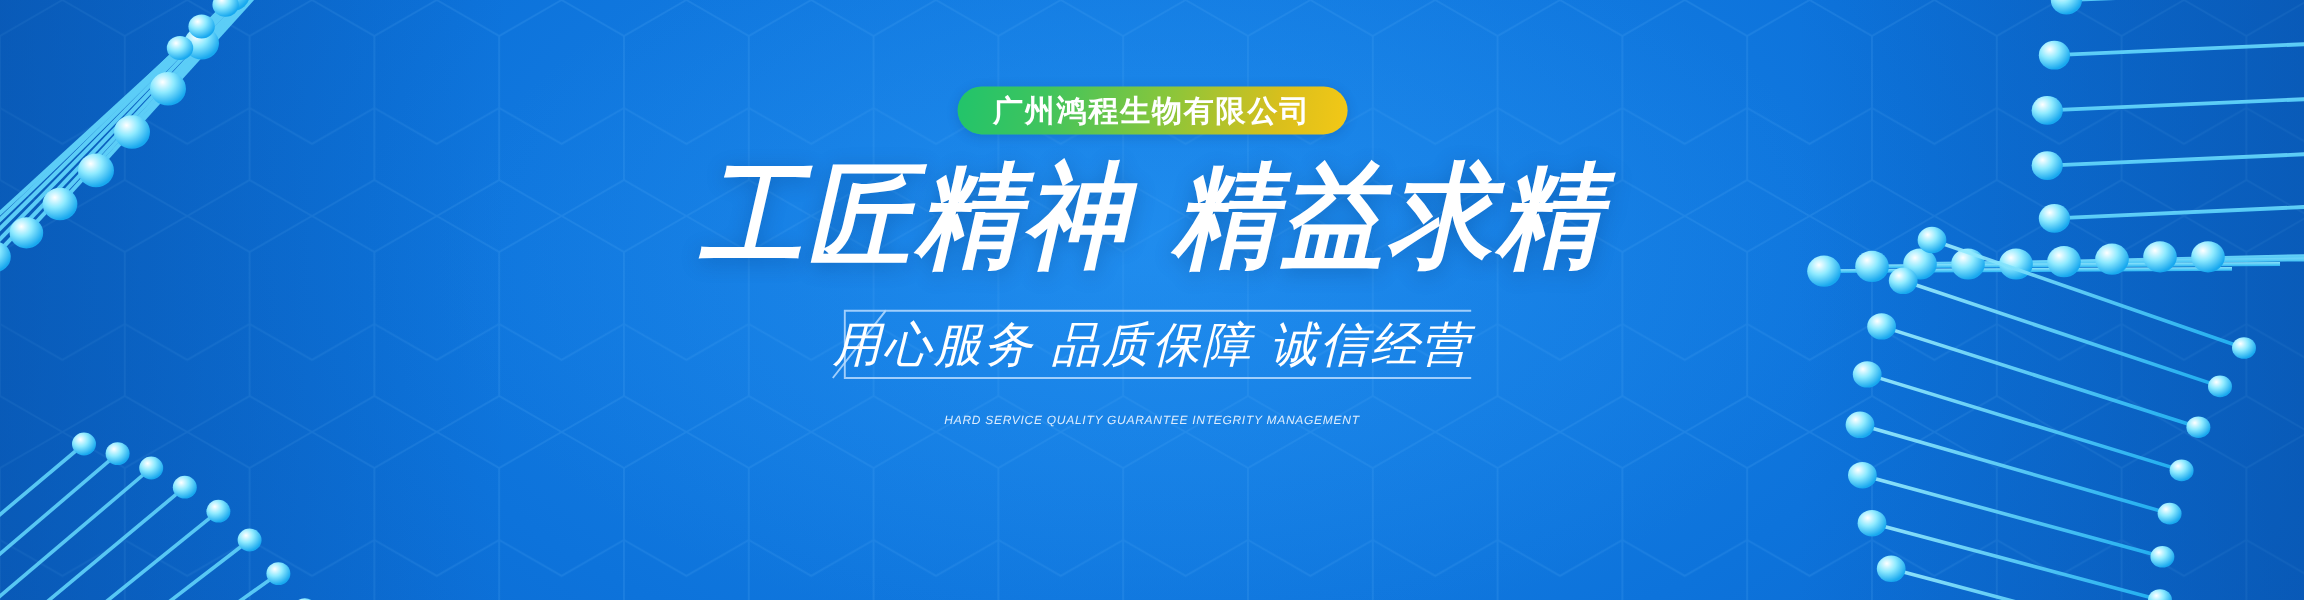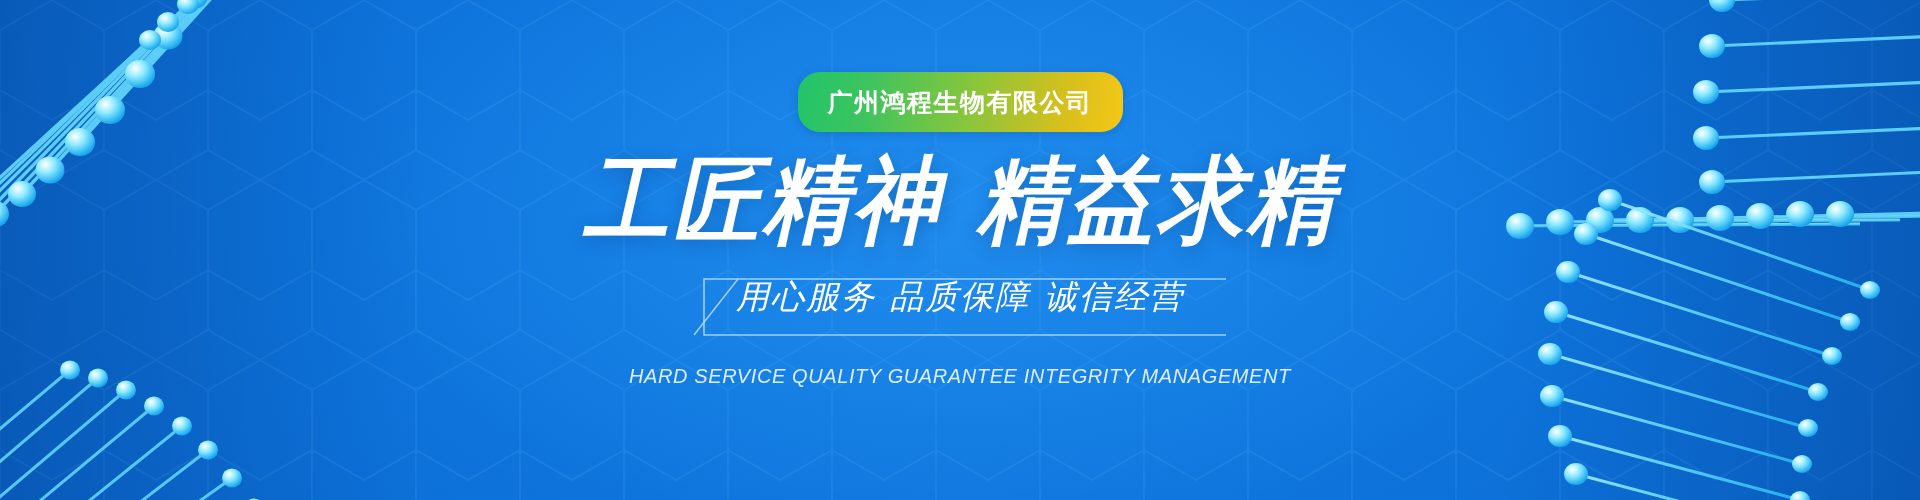--- a/index.html
+++ b/index.html
@@ -58,21 +58,21 @@
     justify-content: flex-start;
     padding-top: 72px;
     box-sizing: border-box;
   }
 
   
   .badge {
     display: inline-flex;
     align-items: center;
     justify-content: center;
-    height: 60px;
+    height: 40px;
     padding: 0 30px;
     border-radius: 22px;
     background: linear-gradient(100deg, #21c46b 0%, #3ec45e 22%, #86c63c 52%, #d9bf1c 82%, #f4c816 100%);
     color: #ffffff;
     font-size: 25px;
     font-weight: bold;
     letter-spacing: 1.5px;
     white-space: nowrap;
     box-shadow: 0 2px 10px rgba(0,40,90,0.18);
   }
@@ -98,35 +98,36 @@
     position: relative;
     margin-top: 34px;
     width: 540px;
     height: 64px;
   }
   .frame-wrap svg { position: absolute; inset: 0; }
   .subtitle {
     position: absolute;
     inset: 0;
     display: flex;
+    align-items: center;
     justify-content: center;
     color: #ffffff;
-    font-size: 33px;
+    font-size: 40px;
     font-style: italic;
     letter-spacing: 2px;
     white-space: nowrap;
   }
   .subtitle .strong { font-weight: normal; }
   .subtitle .sp { display: inline-block; width: 14px; }
 
   
   .tagline {
     margin-top: 26px;
     color: #e8f3ff;
-    font-size: 20px;
+    font-size: 10px;
     font-style: italic;
     letter-spacing: 0.6px;
     white-space: nowrap;
     opacity: 0.95;
   }
 </style>
 </head>
 <body>
 
 <div id="banner">

